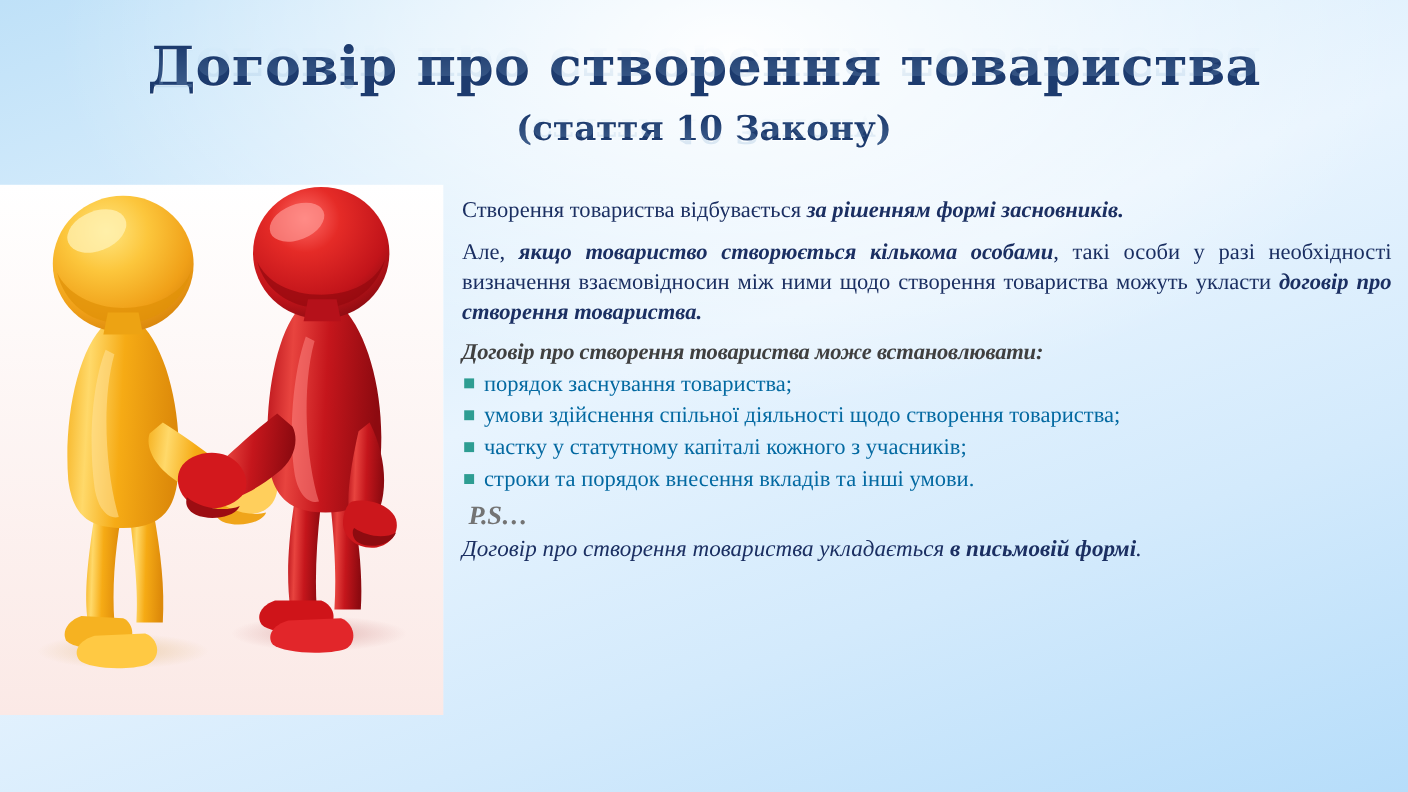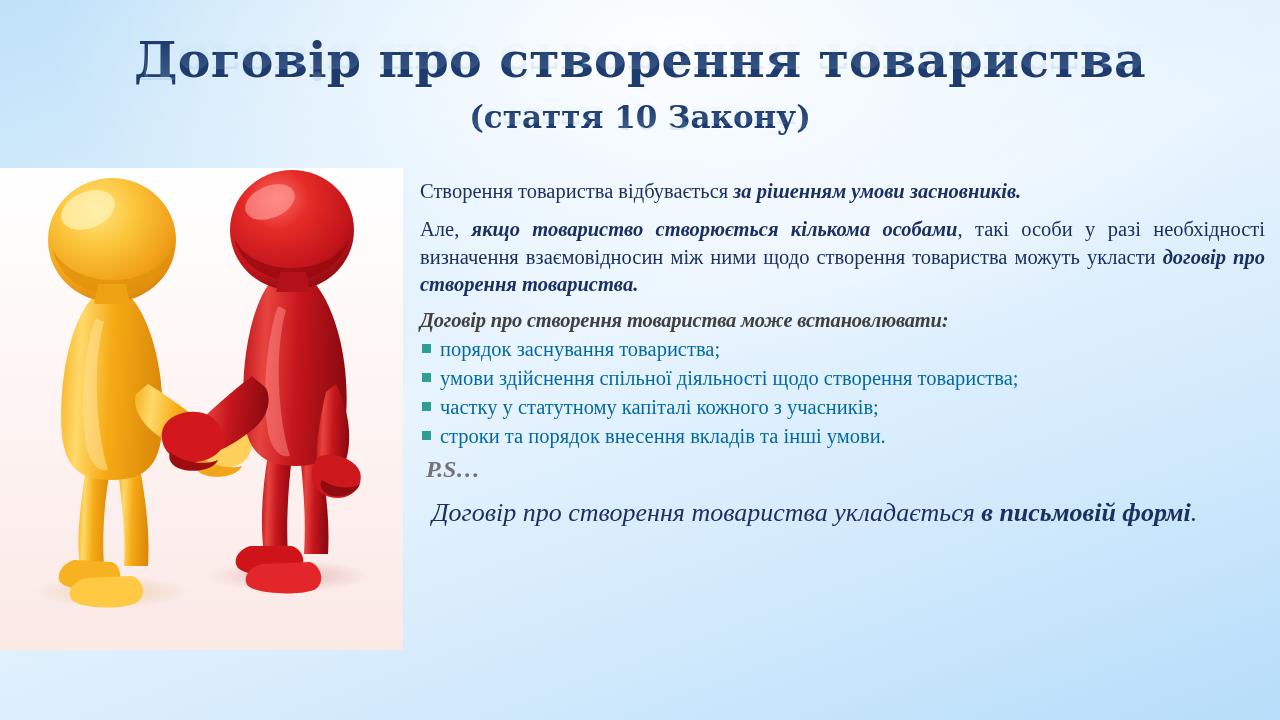--- a/index.html
+++ b/index.html
@@ -147,25 +147,25 @@
 
   .ps-label {
     font-size: 24px;
     font-weight: bold;
     font-style: italic;
     color: #737373;
     margin: 5px 0 1px 6px;
     letter-spacing: -0.3px;
   }
   .ps-para {
-    font-size: 26px;
+    font-size: 21px;
     font-style: italic;
     line-height: 1.40;
     color: #1b2f62;
-    margin: 12px;
+    margin: 0;
     text-align: justify;
   }
   .ps-para.tight { margin-bottom: 1px; }
   .ps-para b { font-weight: bold; font-style: italic; }
   .ps-para.nojust { text-align: left; }
 </style>
 </head>
 <body>
 
 <div class="slide">
@@ -270,21 +270,21 @@
         <ellipse cx="292" cy="62" rx="62" ry="60" fill="url(#headR)"></ellipse>
         <path d="M234 70 C242 88 264 100 292 100 C320 100 342 88 350 68 C344 92 322 112 292 112 C262 112 240 94 234 70 Z" fill="#93080e" opacity="0.7"></path>
         <ellipse cx="270" cy="34" rx="26" ry="16" fill="#ff9d98" opacity="0.65" transform="rotate(-22 270 34)"></ellipse>
         <path d="M280 104 L306 104 L310 124 L276 124 Z" fill="#b5111a"></path>
       </g>
     </svg>
   </div>
 
   <div class="body">
 
-    <p class="para"><span>Створення товариства відбувається </span><b>за рішенням умови засновників.</b></p>
+    <p class="para"><span>Створення товариства відбувається </span><b>за рішенням формі засновників.</b></p>
 
     <p class="para justify"><span>Але, </span><b>якщо товариство створюється кількома особами</b><span>, такі особи у разі необхідності визначення взаємовідносин між ними щодо створення товариства можуть укласти </span><b>договір про створення товариства.</b></p>
 
     <p class="lead-heading">Договір про створення товариства може встановлювати:</p>
 
     <ul class="bullets">
       <li><span class="bullet-sq"></span><span>порядок заснування товариства;</span></li>
       <li><span class="bullet-sq"></span><span>умови здійснення спільної діяльності щодо створення товариства;</span></li>
       <li><span class="bullet-sq"></span><span>частку у статутному капіталі кожного з учасників;</span></li>
       <li><span class="bullet-sq"></span><span>строки та порядок внесення вкладів та інші умови.</span></li>

